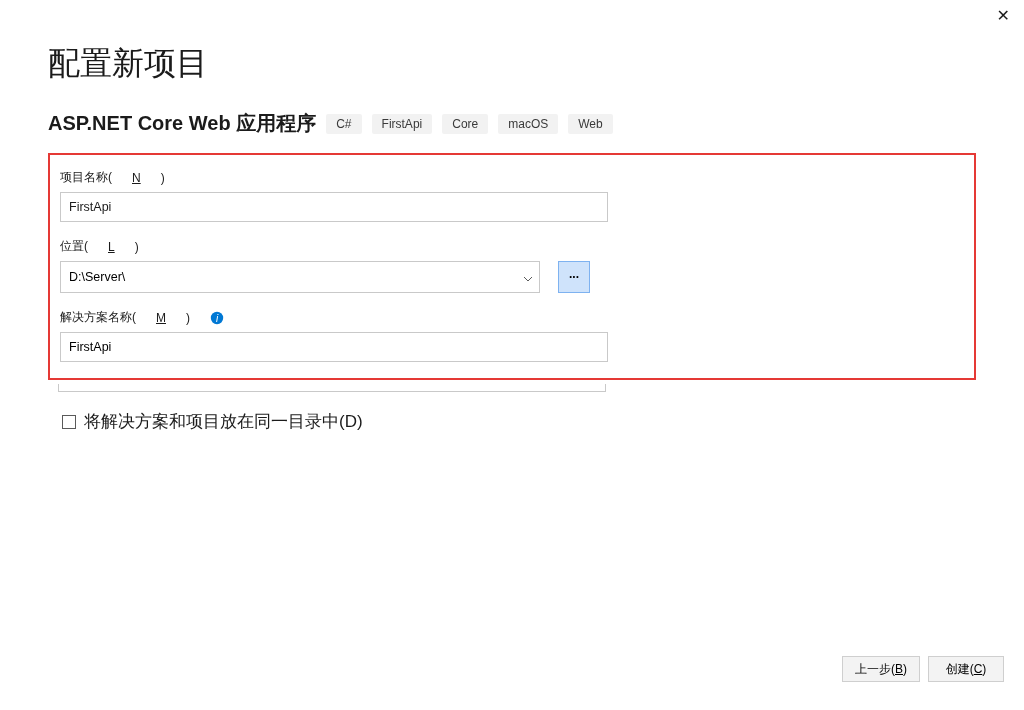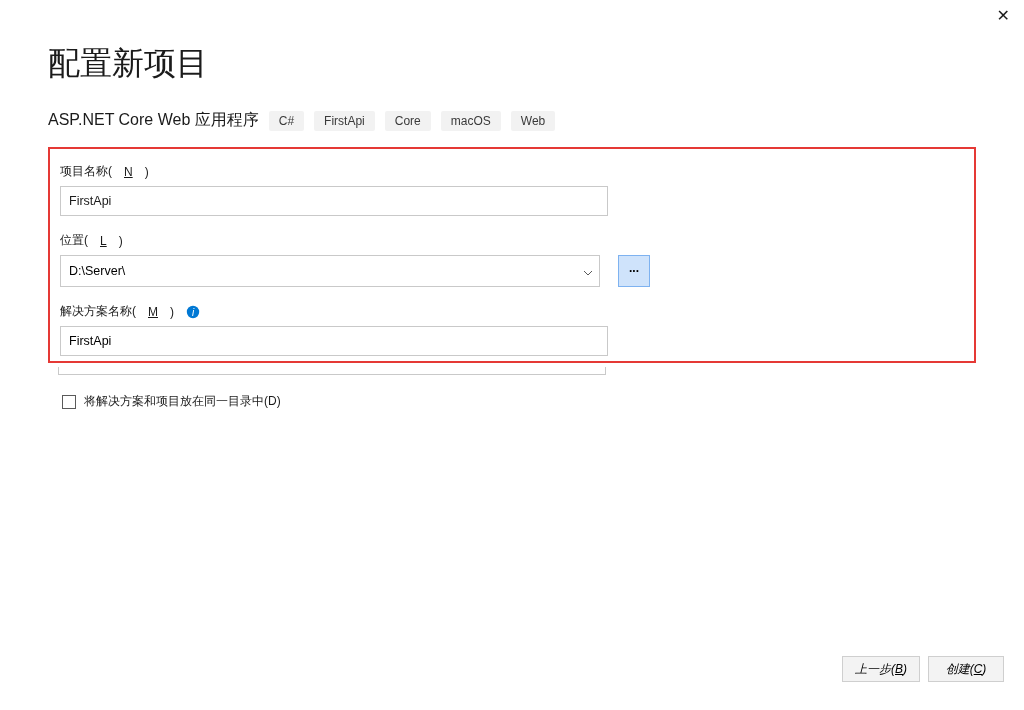--- a/index.html
+++ b/index.html
@@ -1,42 +1,42 @@
 <!DOCTYPE html>
 <html><head>
   <meta charset="utf-8">
   <style>
     * { margin:0; padding:0; box-sizing:border-box; font-family:"Microsoft YaHei","Segoe UI",Tahoma,sans-serif; }
     body { background:#fff; width:1024px; height:710px; position:relative; color:#1b1b1b; }
     .close-x { position:absolute; top:8px; right:14px; font-size:16px; color:#1b1b1b; line-height:1; }
     .content { padding:42px 48px 0 48px; }
     h1 { font-size:32px; font-weight:400; margin-bottom:24px; letter-spacing:0px; }
     .subtitle-row { display:flex; align-items:center; gap:10px; margin-bottom:16px; }
-    .subtitle { font-size:16px; font-weight:400; }
+    .subtitle { font-size:20px; font-weight:700; }
     .tag { background:#f2f2f2; color:#3a3a3a; font-size:12px; padding:3px 10px; border-radius:2px; }
     .boxed { border:2px solid #e53935; padding:14px 10px 0 10px; position:relative; }
-    .field-label { font-size:12px; color:#1b1b1b; margin-bottom:6px; display:flex; align-items:center; gap:12px; }
+    .field-label { font-size:12px; color:#1b1b1b; margin-bottom:6px; display:flex; align-items:center; gap:20px; }
     .field-label .u { text-decoration:underline; }
     .row { margin-bottom:16px; }
     .text-input { width:548px; height:30px; border:1px solid #c9c9c9; padding:0 8px; font-size:12.5px; outline:none; color:#1b1b1b; }
     .loc-row { display:flex; align-items:center; gap:18px; }
-    .combo { position:relative; width:540px; }
+    .combo { position:relative; width:480px; }
     .combo-input { width:100%; height:32px; border:1px solid #c9c9c9; padding:0 24px 0 8px; font-size:12.5px; }
     .chevron { position:absolute; right:8px; top:50%; transform:translateY(-50%); pointer-events:none; }
     .browse-btn { width:32px; height:32px; border:1px solid #7eb2f0; background:#cfe3fb; display:flex; align-items:center; justify-content:center; font-weight:bold; font-size:12px; padding-bottom:6px; }
     .info-icon { display:inline-flex; width:14px; height:14px; align-items:center; justify-content:center; }
     .sol-input-wrap { padding-bottom:0; }
     .sol-input { width:548px; height:30px; border:1px solid #c9c9c9; padding:0 8px; font-size:12.5px; }
     .below-box { padding:4px 10px 0 10px; }
     .below-box .text-input-bottom { width:548px; height:8px; border:1px solid #c9c9c9; border-top:none; }
     .checkbox-row { display:flex; align-items:center; gap:8px; margin-top:18px; padding-left:14px; }
     .checkbox { width:14px; height:14px; border:1px solid #5a5a5a; background:#fff; }
-    .checkbox-label { font-size:12px; }
+    .checkbox-label { font-size:17px; }
     .footer { position:absolute; bottom:28px; right:20px; display:flex; gap:8px; }
-    .footer button { min-width:76px; height:26px; border:1px solid #cfcfcf; background:#f3f3f3; font-size:12px; padding:0 12px;font-style:italic; }
+    .footer button { min-width:76px; height:26px; border:1px solid #cfcfcf; background:#f3f3f3; font-size:12px; padding:0 12px; }
   </style>
 </head>
 <body>
 
 <div class="close-x">✕</div>
 
 <div class="content">
   <h1>配置新项目</h1>
 
   <div class="subtitle-row">
@@ -71,21 +71,21 @@
           <span class="chevron">
             <svg width="8" height="6" viewBox="0 0 8 6">
                 <path d="M0 1 L4 5 L8 1" fill="none" stroke="#5a5a5a" stroke-width="1"></path>
               </svg>
           </span>
         </div>
         <button class="browse-btn">...</button>
       </div>
     </div>
 
-    <div class="row" style="margin-bottom:5px;">
+    <div class="row" style="margin-bottom:16px;">
       <div class="field-label">
         <span>解决方案名称(</span>
           <span class="u">M</span>
           <span>)</span>
         <span class="info-icon">
           <svg width="14" height="14" viewBox="0 0 14 14">
               <circle cx="7" cy="7" r="6.2" fill="#0078d4"></circle>
               <text x="7" y="10.5" text-anchor="middle" font-size="10" font-family="Georgia" font-style="italic" fill="#fff">i</text>
             </svg>
         </span>

